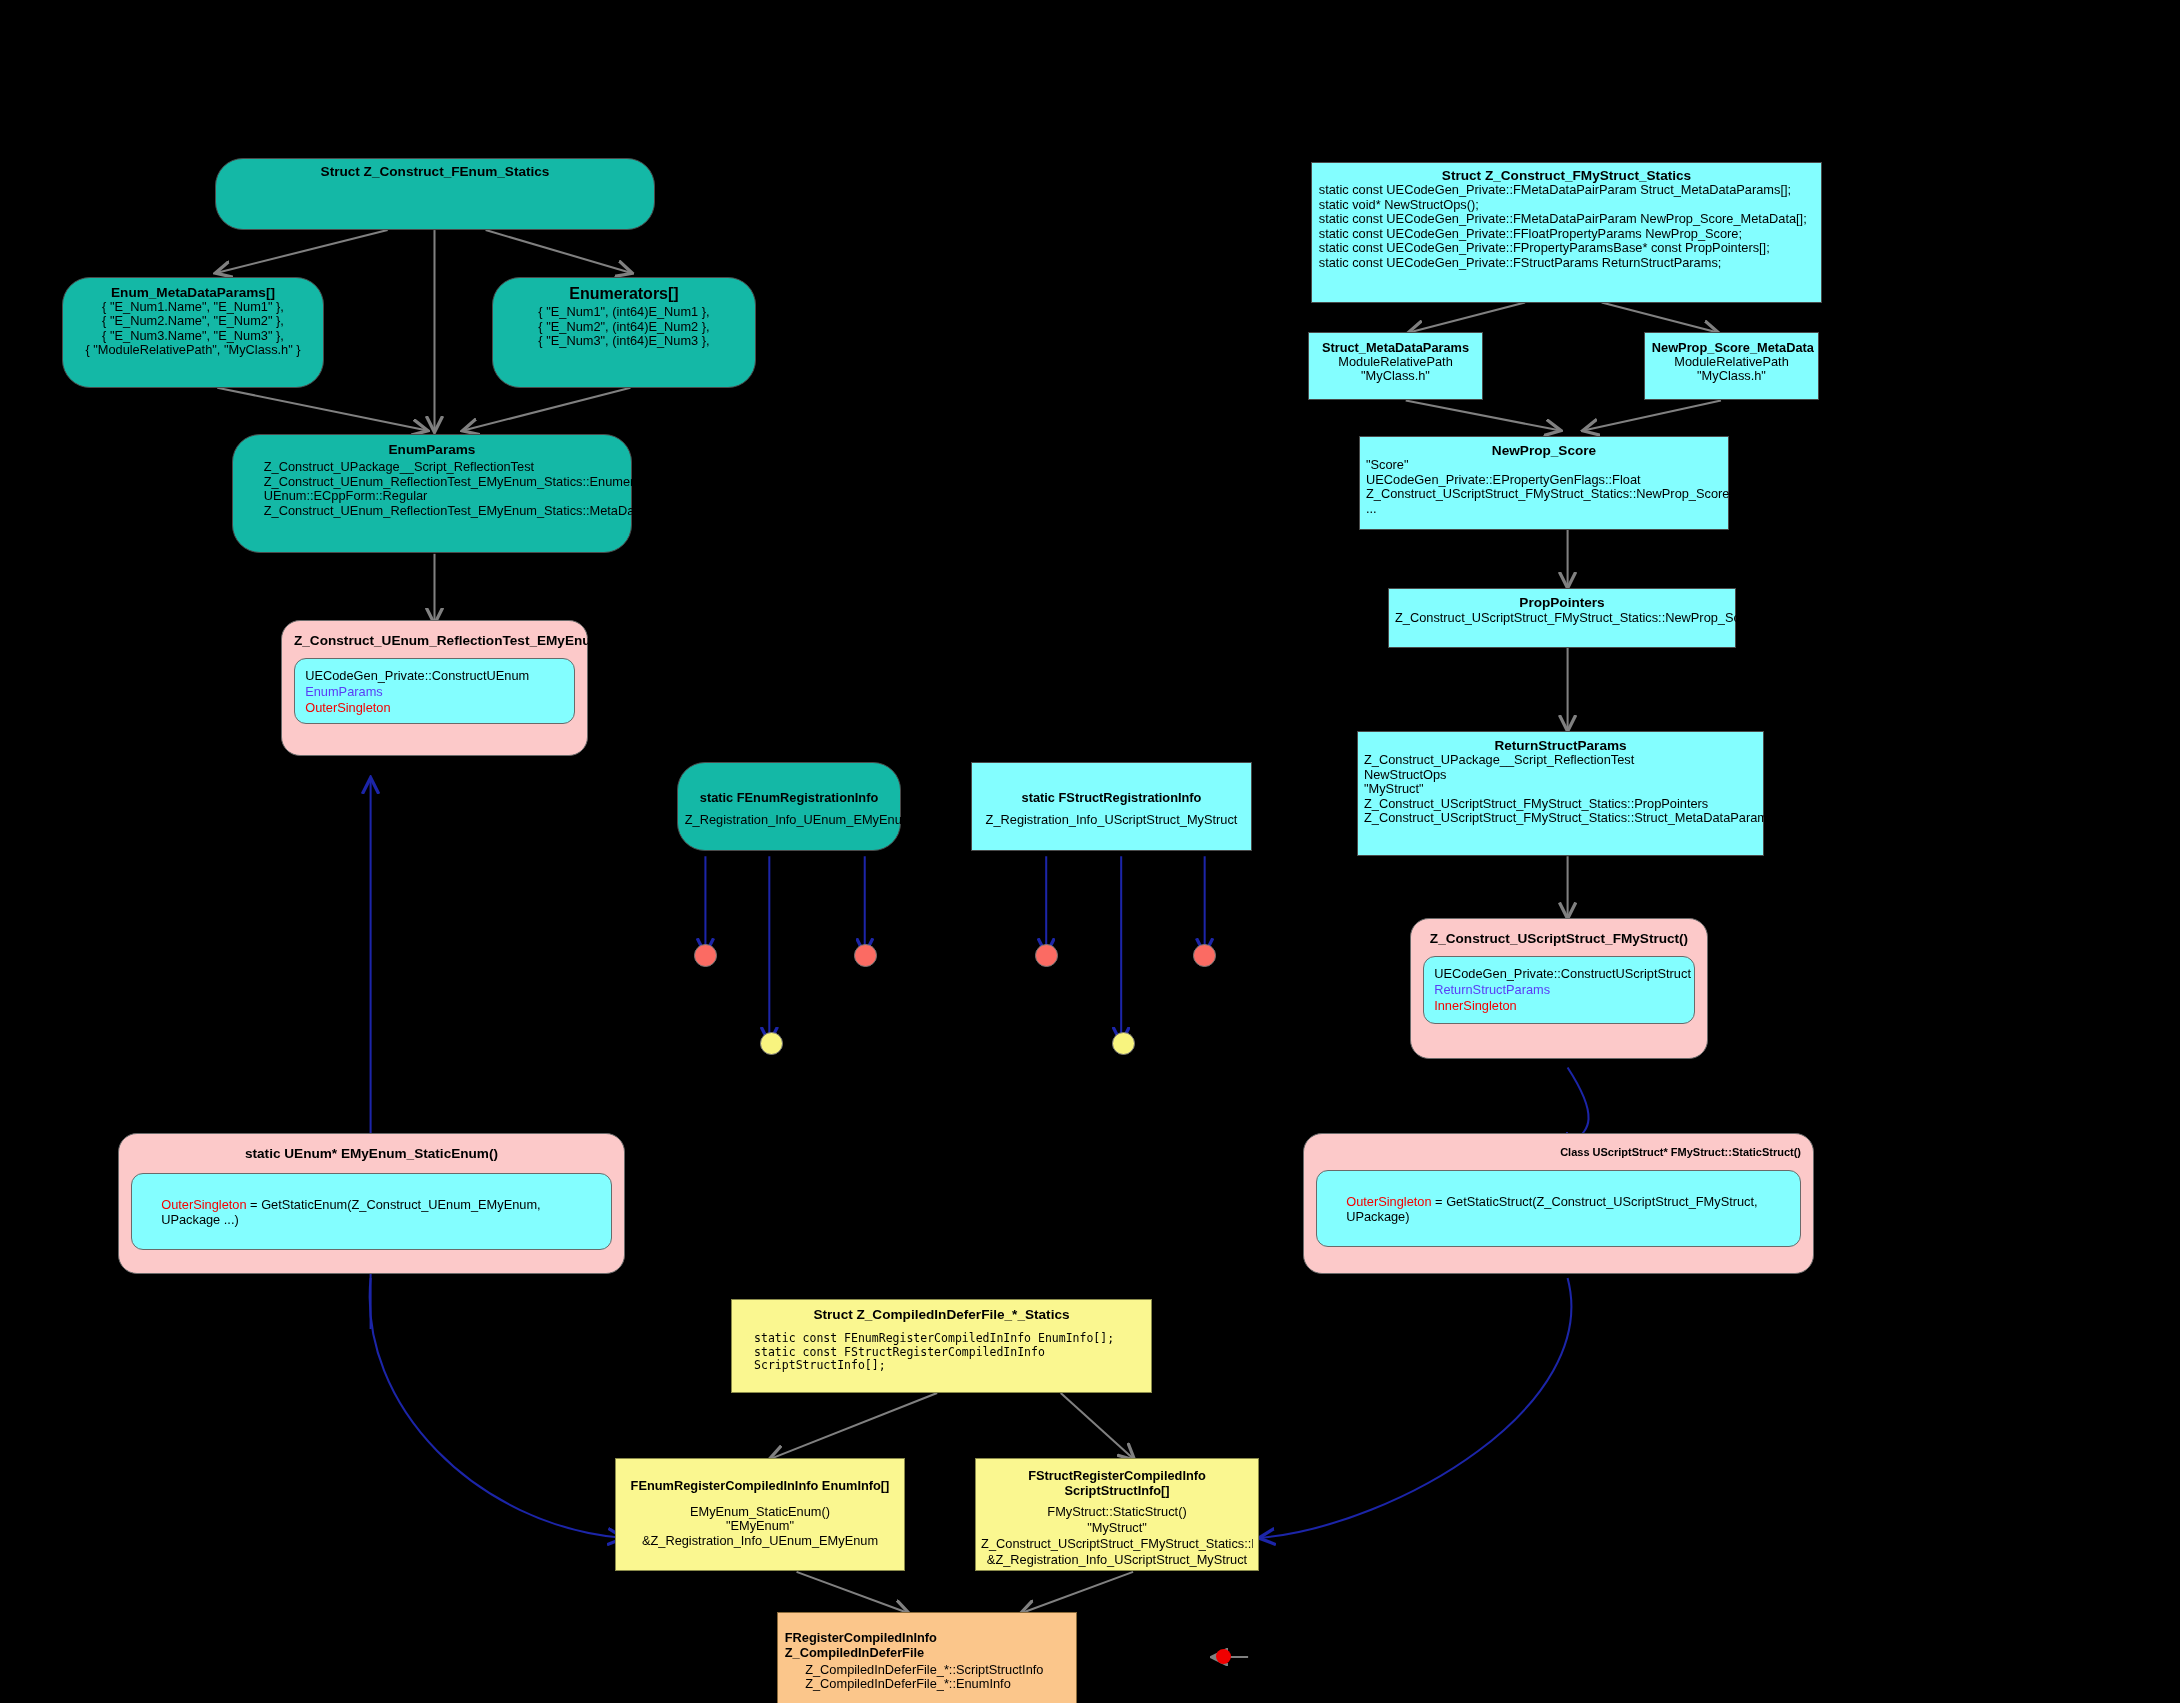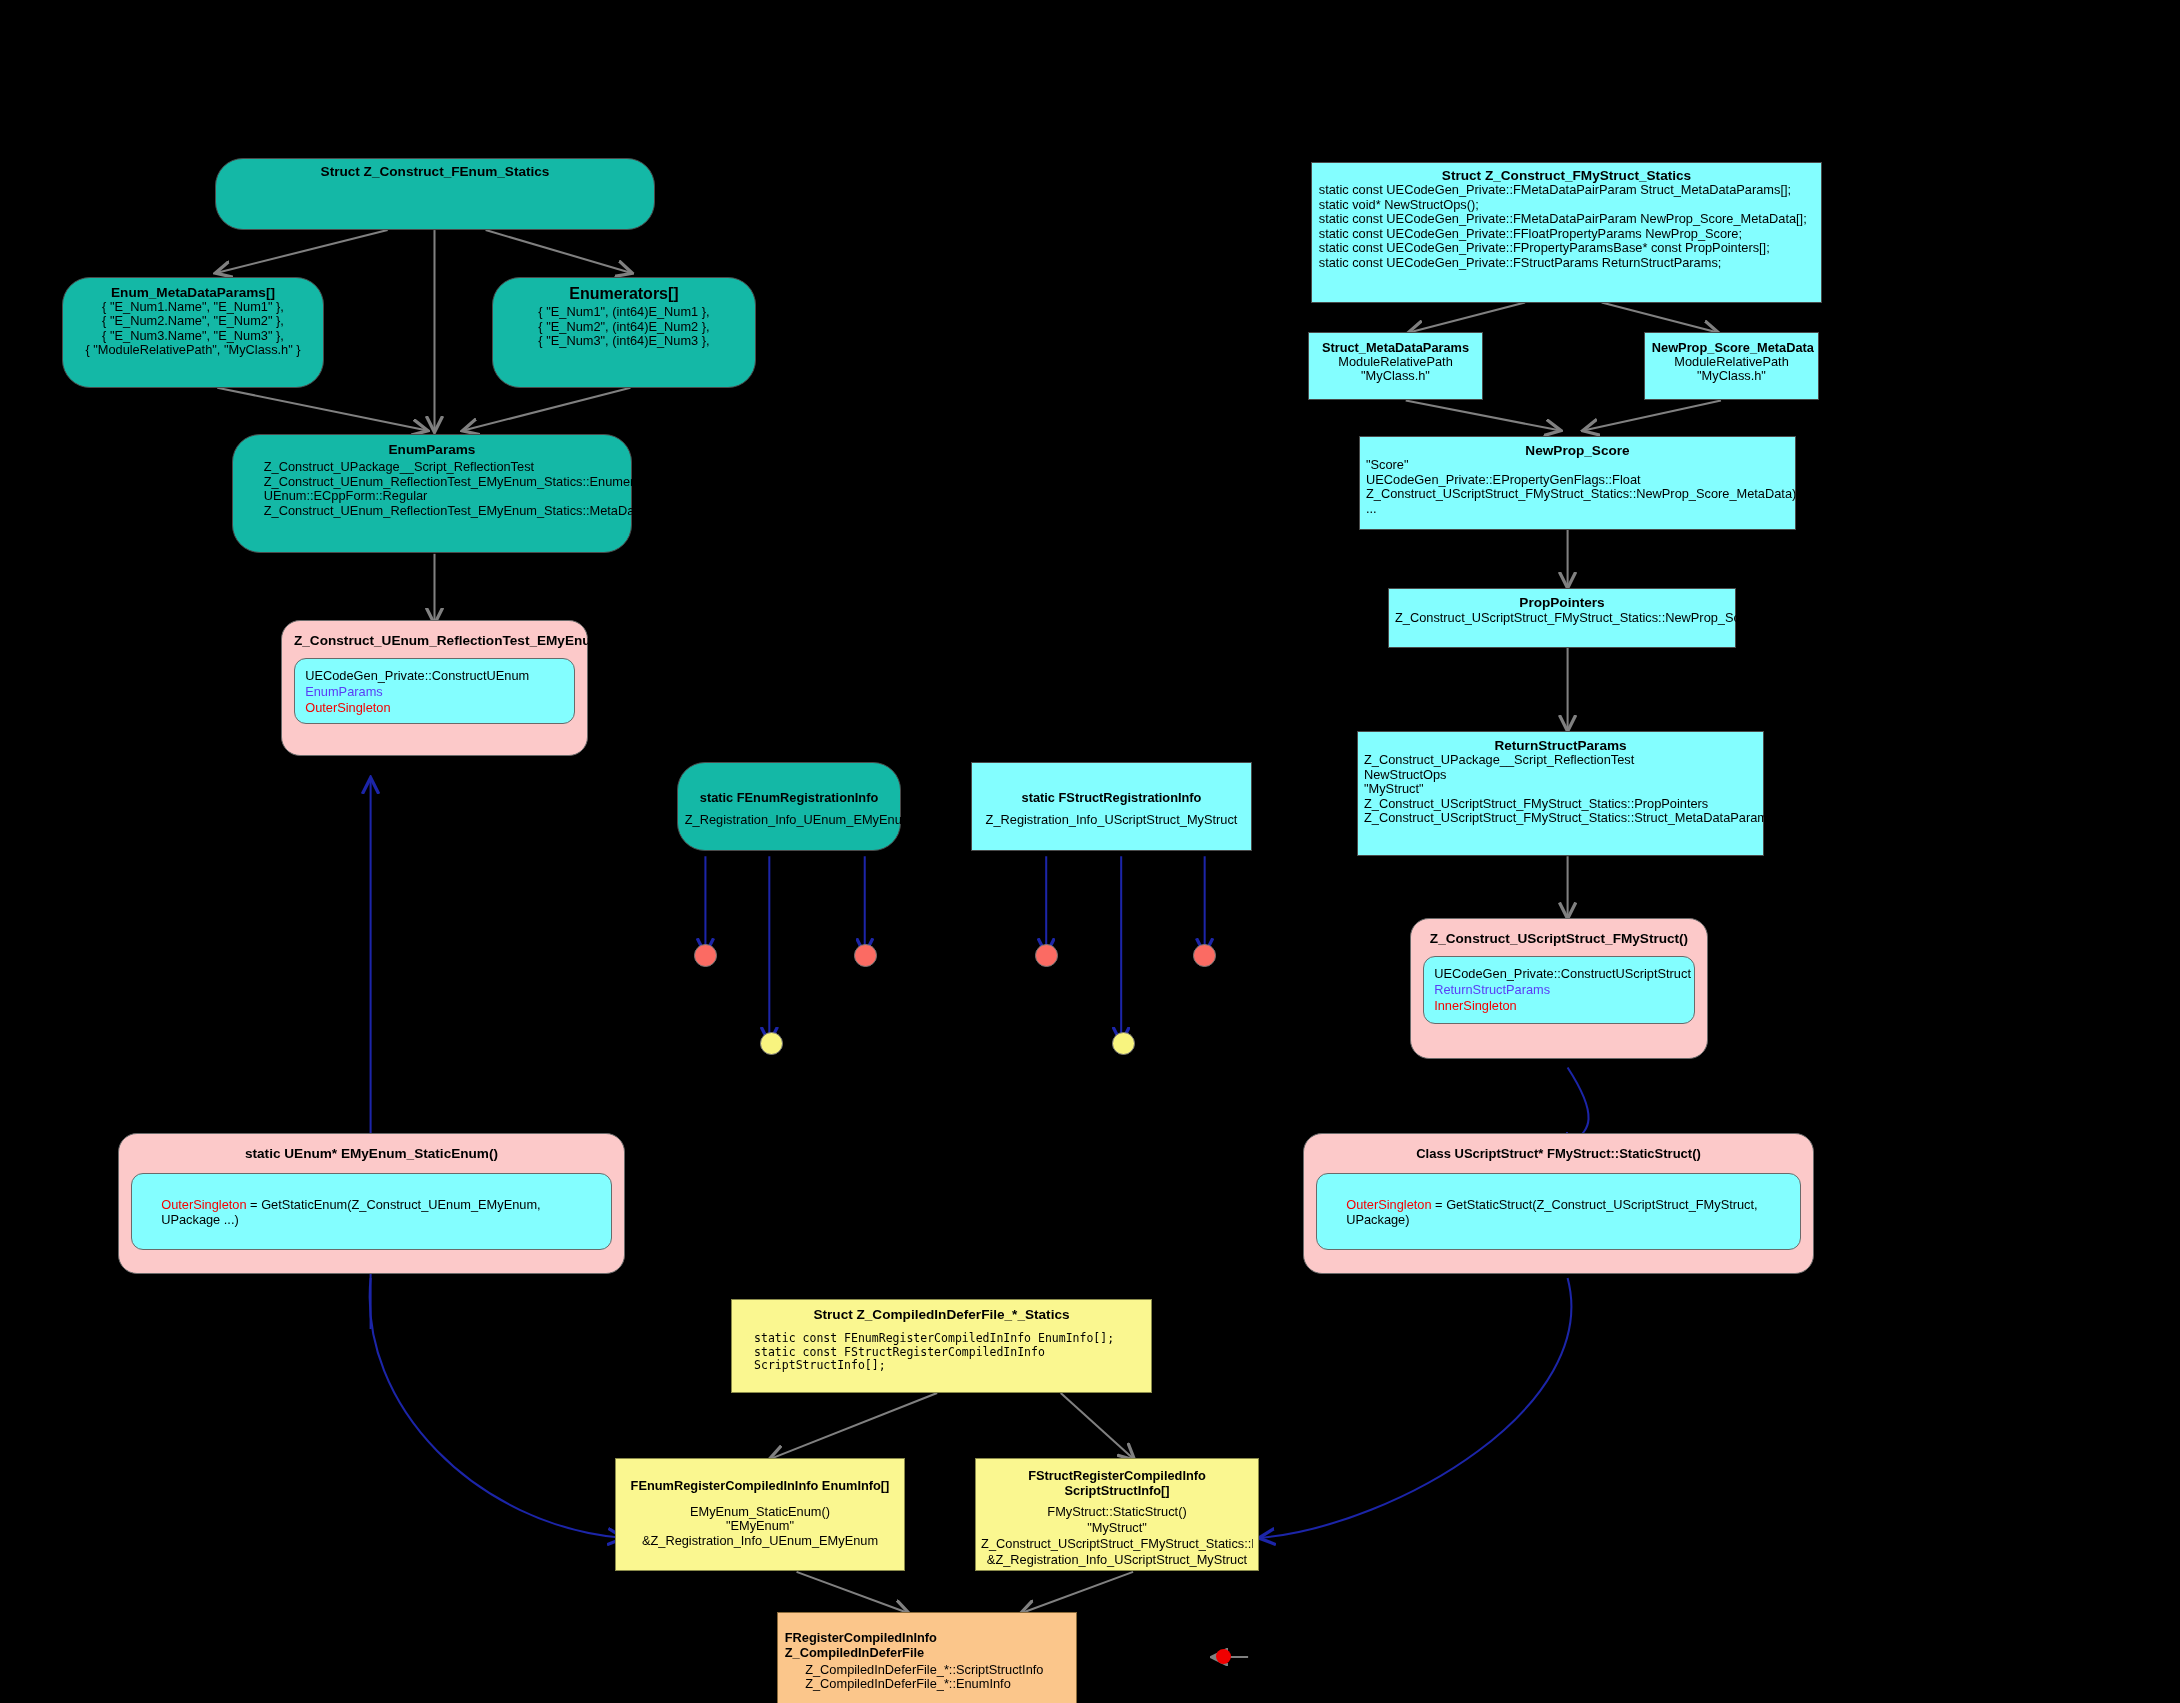--- a/index.html
+++ b/index.html
@@ -153,21 +153,21 @@
   </div>
 
   <div class="node rect cyan" style="left:1644px;top:332px;width:175px;height:68px;padding:6.8px;">
     <span class="ttl" style="font-size:12.8px;">NewProp_Score_MetaData</span>
     <div style="font-size:12.8px;line-height:14.5px;">
       <div>ModuleRelativePath</div>
       <div>"MyClass.h"</div>
     </div>
   </div>
 
-  <div class="node rect cyan" style="left:1359px;top:436px;width:437px;height:94px;padding:6px;">
+  <div class="node rect cyan" style="left:1359px;top:436px;width:370px;height:94px;padding:6px;">
     <span class="ttl" style="font-size:13.6px;">NewProp_Score</span>
     <div class="body-left" style="font-size:12.8px;line-height:14.5px;">
       <div>"Score"</div>
       <div>UECodeGen_Private::EPropertyGenFlags::Float</div>
       <div>Z_Construct_UScriptStruct_FMyStruct_Statics::NewProp_Score_MetaData)</div>
       <div>...</div>
     </div>
   </div>
 
   <div class="node rect cyan" style="left:1388px;top:588px;width:348px;height:60px;padding:6px;">
@@ -189,21 +189,21 @@
   <div class="node rounded" style="left:1410px;top:918px;width:298px;height:141px;padding:12px;">
     <span class="ttl" style="font-size:13.6px;">Z_Construct_UScriptStruct_FMyStruct()</span>
     <div class="inner" style="margin-top:10.2px;padding:8.5px 10.2px;text-align:left;font-size:12.8px;line-height:16px;height:68px;box-sizing:border-box;">
       <div>UECodeGen_Private::ConstructUScriptStruct</div>
       <div class="v-purple">ReturnStructParams</div>
       <div class="v-red">InnerSingleton</div>
     </div>
   </div>
 
   <div class="node rounded" style="left:1303px;top:1133px;width:511px;height:141px;padding:12px;">
-    <span class="ttl" style="font-size:13px;">Class UScriptStruct* FMyStruct::StaticStruct()</span>
+    <span class="ttl" style="font-size:11px;text-align:right;">Class UScriptStruct* FMyStruct::StaticStruct()</span>
     <div class="inner" style="margin-top:12px;padding:8.5px 10.2px;text-align:left;font-size:12.8px;height:77px;box-sizing:border-box;display:flex;align-items:center;">
       <span style="padding-left:19px;">
         <span class="v-red">OuterSingleton</span><span>  = GetStaticStruct(Z_Construct_UScriptStruct_FMyStruct, UPackage)</span>
       </span>
     </div>
   </div>
 
   <div class="node yellow" style="left:731px;top:1299px;width:421px;height:94px;padding:6.8px;">
     <span class="ttl" style="font-size:13.6px;">Struct Z_CompiledInDeferFile_*_Statics</span>
     <div class="body-left mono" style="font-size:11.5px;line-height:13.6px;margin-top:10.2px;padding-left:15.3px;">

